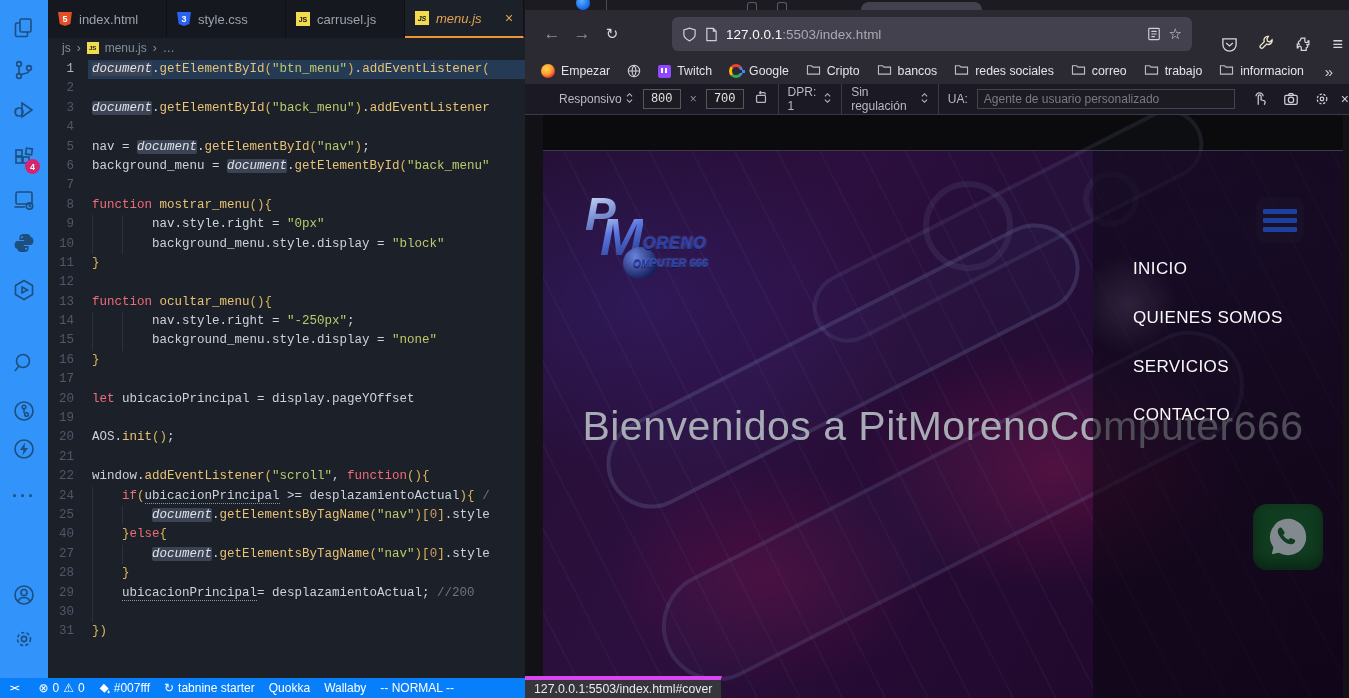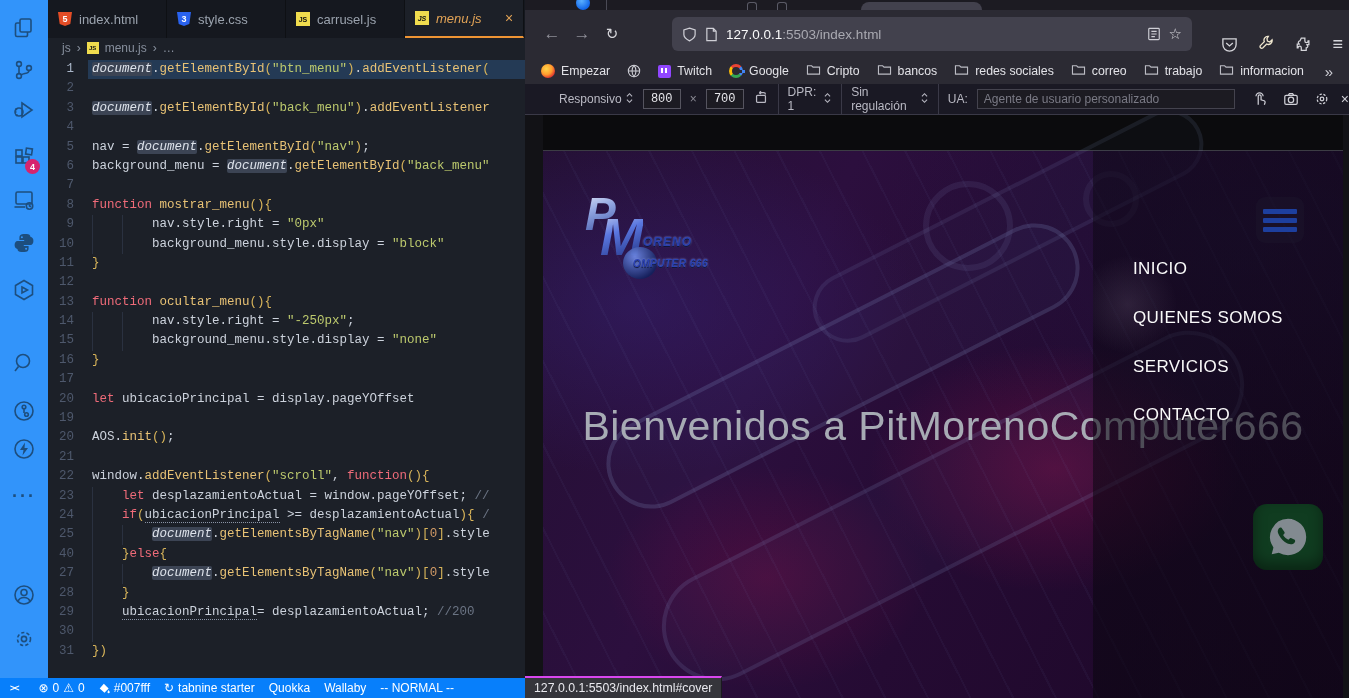--- a/index.html
+++ b/index.html
@@ -146,26 +146,26 @@
   .logo { position:absolute; left:42px; top:40px; width:140px; height:95px; z-index:1;
           font-style:italic; font-weight:bold; }
   .lg-p { position:absolute; left:0; top:0; font-size:46px; line-height:1;
       background:linear-gradient(160deg,#e8ecf8,#8fa4e0 40%,#31479e); -webkit-background-clip:text;
       background-clip:text; color:transparent; }
   .lg-m { position:absolute; left:15px; top:20px; font-size:52px; line-height:1;
       background:linear-gradient(160deg,#cdd6f0,#5a77e0 40%,#1a2a78); -webkit-background-clip:text;
       background-clip:text; color:transparent; }
   .lg-ball { position:absolute; left:38px; top:56px; width:34px; height:32px; border-radius:50%;
       background:radial-gradient(circle at 35% 30%,#6e8ae8,#13205c 75%); opacity:.92; }
-  .lg-oreno { position:absolute; left:58px; top:44px; font-size:12px; color:#2b3fae;
+  .lg-oreno { position:absolute; left:58px; top:44px; font-size:16px; color:#2b3fae;
       text-shadow:0 1px 1px #0a1030, 0 0 2px #8ea0e8; letter-spacing:1px; }
   .lg-computer { position:absolute; left:48px; top:67px; font-size:10px; color:#2c43b5;
       text-shadow:0 1px 1px #0a1030, 0 0 2px #8ea0e8; letter-spacing:0.5px; }
   .tooltip { position:absolute; left:0; bottom:0; height:22px; background:#35353b;
-      border-top:2px solid #d946ef; border-right:1px solid #1a1a1f; color:#e9e9ee; font-size:12.3px;
+      border-top:4px solid #d946ef; border-right:1px solid #1a1a1f; color:#e9e9ee; font-size:12.3px;
       display:flex; align-items:center; padding:0 9px; z-index:4; }
 </style>
 </head>
 <body>
 
 <div id="root">
 
   <div id="vscode">
 
     <div class="activity-bar">
@@ -300,21 +300,20 @@
         <div class="line"><span class="ln">13</span><span class="lc"><span class="tk-k">function</span><span class="tk-d"> </span><span class="tk-f">ocultar_menu</span><span class="tk-p">(){</span></span></div>
         <div class="line"><span class="ln">14</span><span class="lc"><span class="tk-g"></span><span class="tk-g"></span><span class="tk-d">nav.style.right = </span><span class="tk-s">"-250px"</span><span class="tk-d">;</span></span></div>
         <div class="line"><span class="ln">15</span><span class="lc"><span class="tk-g"></span><span class="tk-g"></span><span class="tk-d">background_menu.style.display = </span><span class="tk-s">"none"</span></span></div>
         <div class="line"><span class="ln">16</span><span class="lc"><span class="tk-p">}</span></span></div>
         <div class="line"><span class="ln">17</span><span class="lc"></span></div>
         <div class="line"><span class="ln">20</span><span class="lc"><span class="tk-k">let</span><span class="tk-d"> ubicacioPrincipal = display.pageYOffset</span></span></div>
         <div class="line"><span class="ln">19</span><span class="lc"></span></div>
         <div class="line"><span class="ln">20</span><span class="lc"><span class="tk-d">AOS.</span><span class="tk-f">init</span><span class="tk-p">()</span><span class="tk-d">;</span></span></div>
         <div class="line"><span class="ln">21</span><span class="lc"></span></div>
         <div class="line"><span class="ln">22</span><span class="lc"><span class="tk-d">window.</span><span class="tk-f">addEventListener</span><span class="tk-p">(</span><span class="tk-s">"scroll"</span><span class="tk-d">, </span><span class="tk-k">function</span><span class="tk-p">(){</span></span></div>
-        <div class="line"><span class="ln">23</span><span class="lc"><span class="tk-g"></span><span class="tk-k">let</span><span class="tk-d"> desplazamientoActual = window.pageYOffset</span><span class="tk-d">; </span><span class="tk-c">//</span></span></div>
         <div class="line"><span class="ln">24</span><span class="lc"><span class="tk-g"></span><span class="tk-k">if</span><span class="tk-p">(</span><span class="tk-u">ubicacionPrincipal</span><span class="tk-d"> &gt;= desplazamientoActual</span><span class="tk-p">)</span><span class="tk-p">{</span><span class="tk-c"> /</span></span></div>
         <div class="line"><span class="ln">25</span><span class="lc"><span class="tk-g"></span><span class="tk-g"></span><span class="tk-o">document</span><span class="tk-d">.</span><span class="tk-f">getElementsByTagName</span><span class="tk-p">(</span><span class="tk-s">"nav"</span><span class="tk-p">)</span><span class="tk-p">[</span><span class="tk-n">0</span><span class="tk-p">]</span><span class="tk-d">.style</span></span></div>
         <div class="line"><span class="ln">40</span><span class="lc"><span class="tk-g"></span><span class="tk-p">}</span><span class="tk-k">else</span><span class="tk-p">{</span></span></div>
         <div class="line"><span class="ln">27</span><span class="lc"><span class="tk-g"></span><span class="tk-g"></span><span class="tk-o">document</span><span class="tk-d">.</span><span class="tk-f">getElementsByTagName</span><span class="tk-p">(</span><span class="tk-s">"nav"</span><span class="tk-p">)</span><span class="tk-p">[</span><span class="tk-n">0</span><span class="tk-p">]</span><span class="tk-d">.style</span></span></div>
         <div class="line"><span class="ln">28</span><span class="lc"><span class="tk-g"></span><span class="tk-p">}</span></span></div>
         <div class="line"><span class="ln">29</span><span class="lc"><span class="tk-g"></span><span class="tk-u">ubicacionPrincipal</span><span class="tk-d">= desplazamientoActual</span><span class="tk-d">; </span><span class="tk-c">//200</span></span></div>
         <div class="line"><span class="ln">30</span><span class="lc"><span class="tk-g"></span></span></div>
         <div class="line"><span class="ln">31</span><span class="lc"><span class="tk-p">})</span></span></div>
       </div>
 

